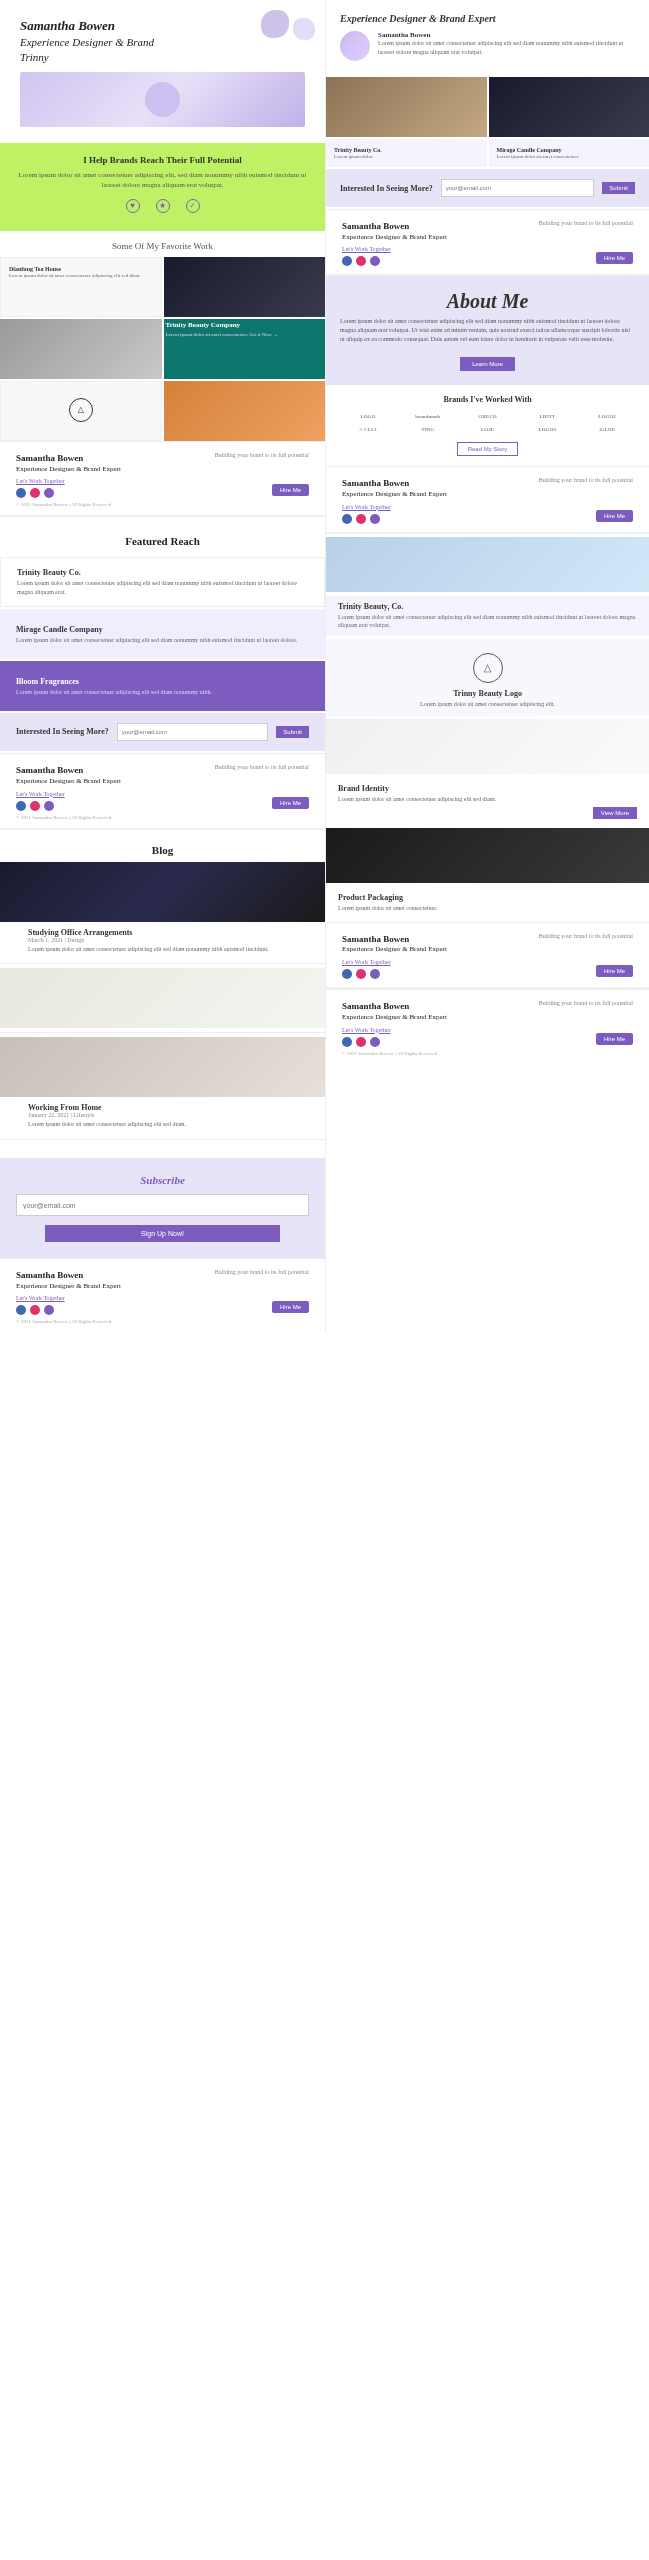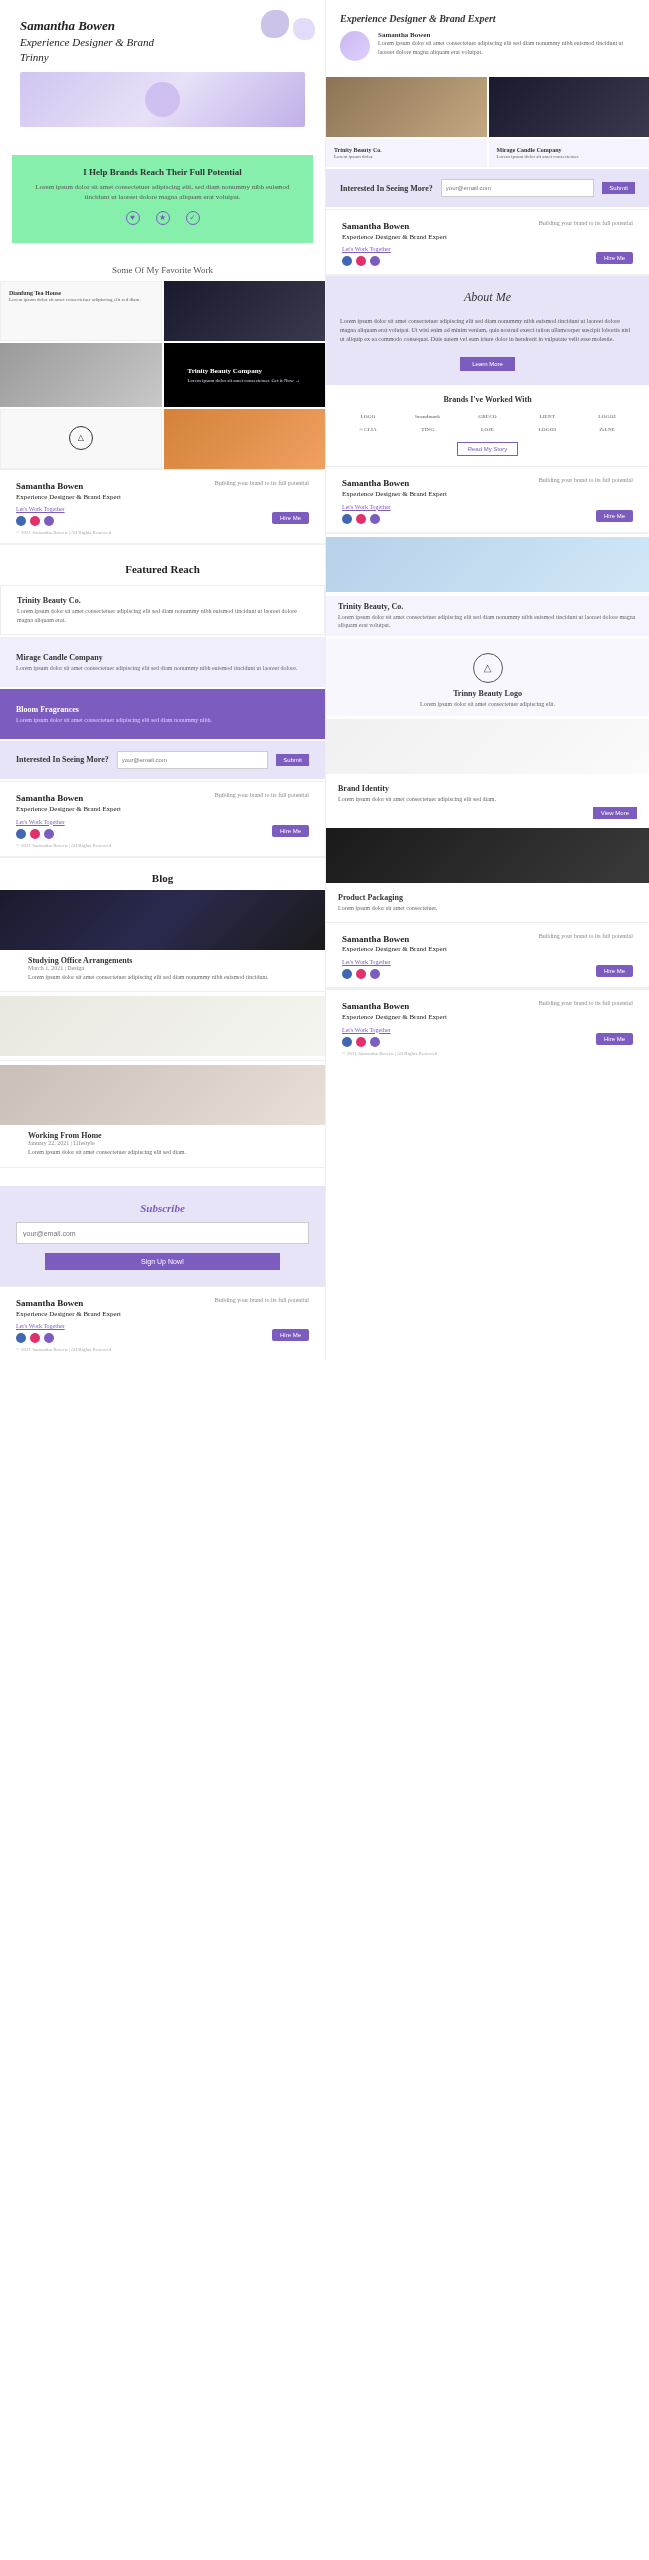--- a/index.html
+++ b/index.html
@@ -74,23 +74,23 @@
       background: linear-gradient(135deg, #d0c5f0 0%, #e8e0f8 50%, #c0b0e8 100%);
       margin: 6px 0;
       border-radius: 2px;
       display: flex;
       align-items: center;
       justify-content: center;
     }
 
     
     .cta-banner {
-      background: #86efac;
+      background: #bef264;
       padding: 12px 16px;
-      margin: 12px;
+      margin: 0;
       min-height: 80px;
     }
     .cta-banner-title {
       font-size: 9px;
       font-weight: 700;
       color: #333;
       margin-bottom: 5px;
       line-height: 1.3;
       text-align: center;
     }
@@ -137,23 +137,23 @@
       grid-template-columns: 1fr 1fr;
       gap: 2px;
     }
     .work-card {
       background: #f0f0f0;
       min-height: 60px;
       position: relative;
       overflow: hidden;
     }
     .work-card-purple {
-      background: #000000;
+      background: #0f766e;
       min-height: 60px;
-      padding: 24px;
+      padding: 2px;
     }
     .work-card-purple .card-title {
       color: #fff;
       font-size: 7px;
       font-weight: 700;
     }
     .work-card-purple .card-text {
       color: #e0d0ff;
       font-size: 5px;
       margin-top: 3px;
@@ -476,25 +476,25 @@
     }
 
     
     .about-section {
       background: #e8e4f8;
       padding: 14px;
       text-align: center;
       min-height: 100px;
     }
     .about-title {
-      font-size: 12px;
+      font-size: 20px;
       font-style: italic;
-      font-weight: 400;
-      color: #333;
-      margin-bottom: 12px;
+      font-weight: 700;
+      color: #333;
+      margin-bottom: 4px;
     }
     .about-text {
       font-size: 6px;
       color: #555;
       line-height: 1.5;
       text-align: left;
       margin-bottom: 8px;
     }
     .about-btn {
       background: #7c5cbf;

